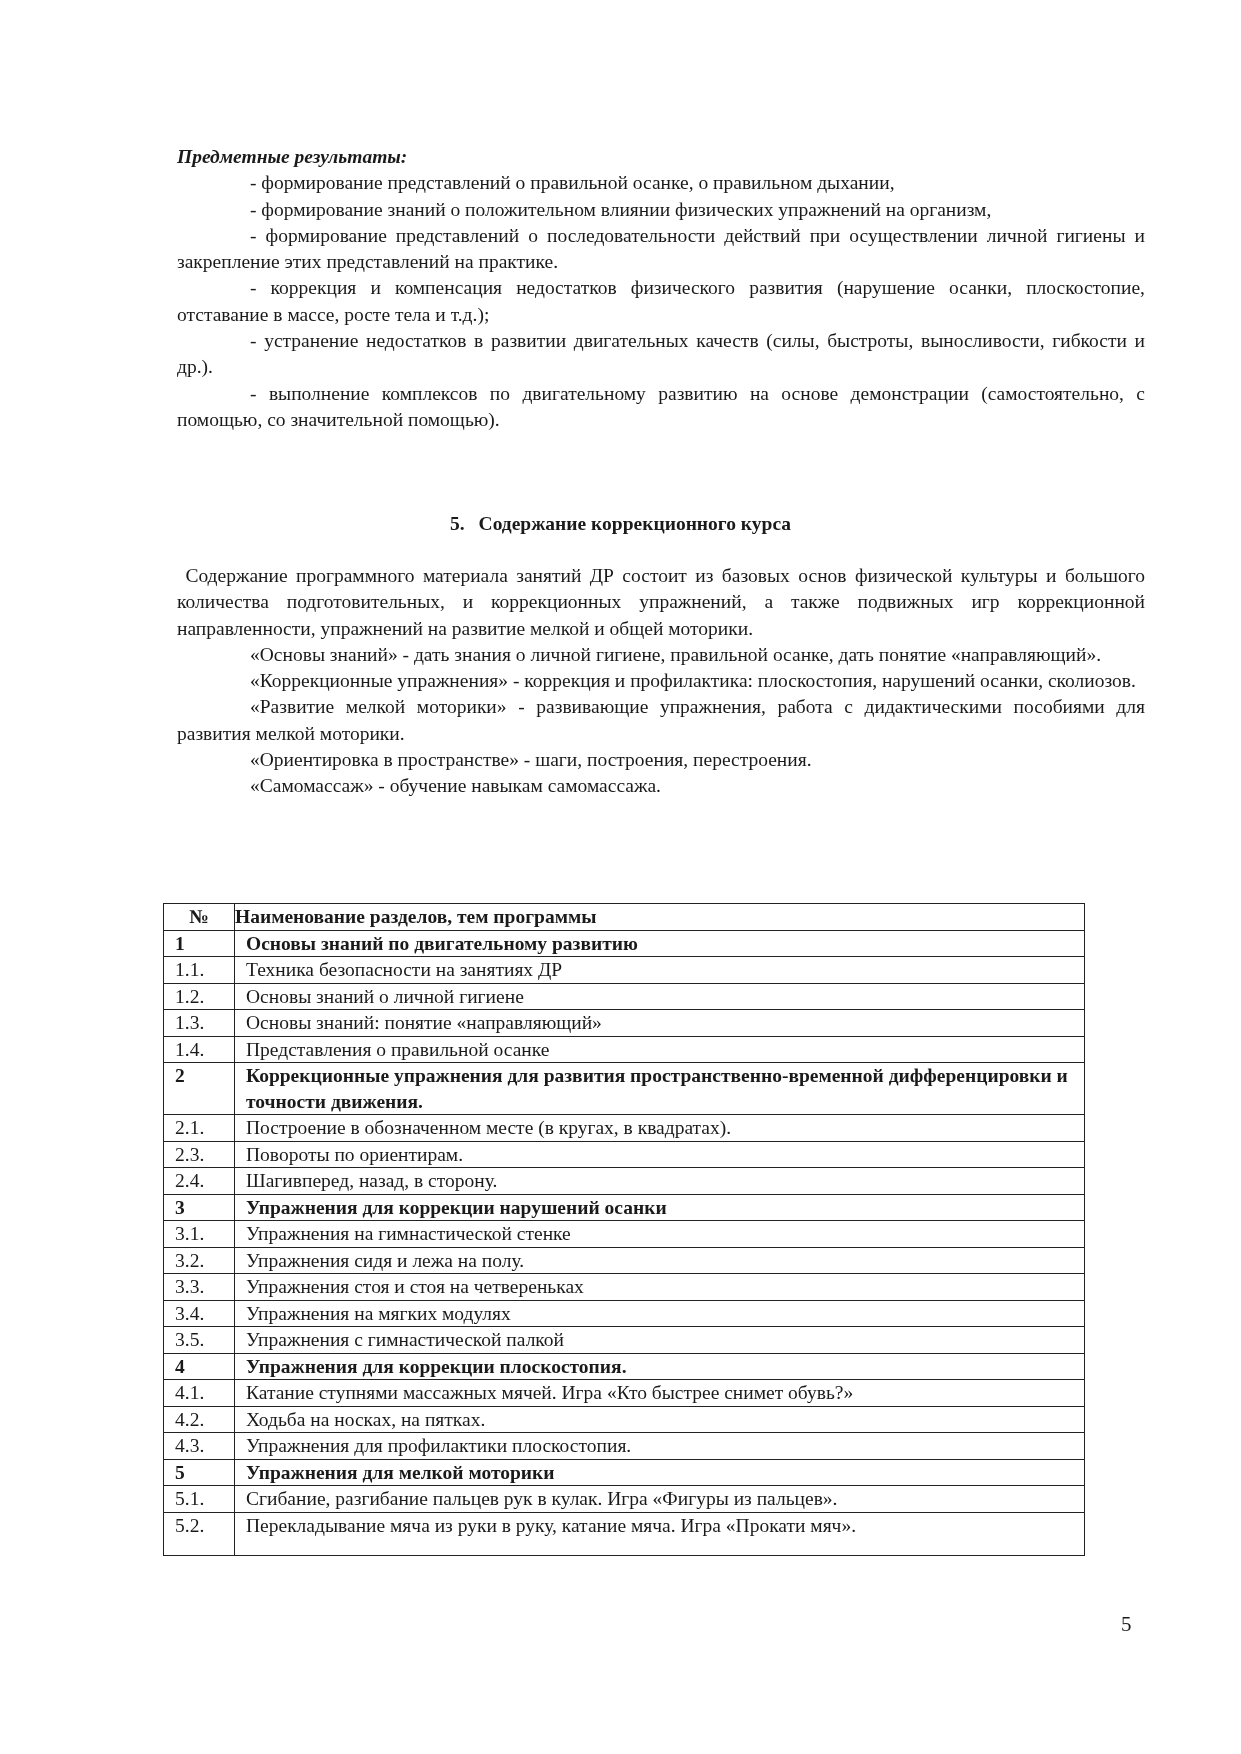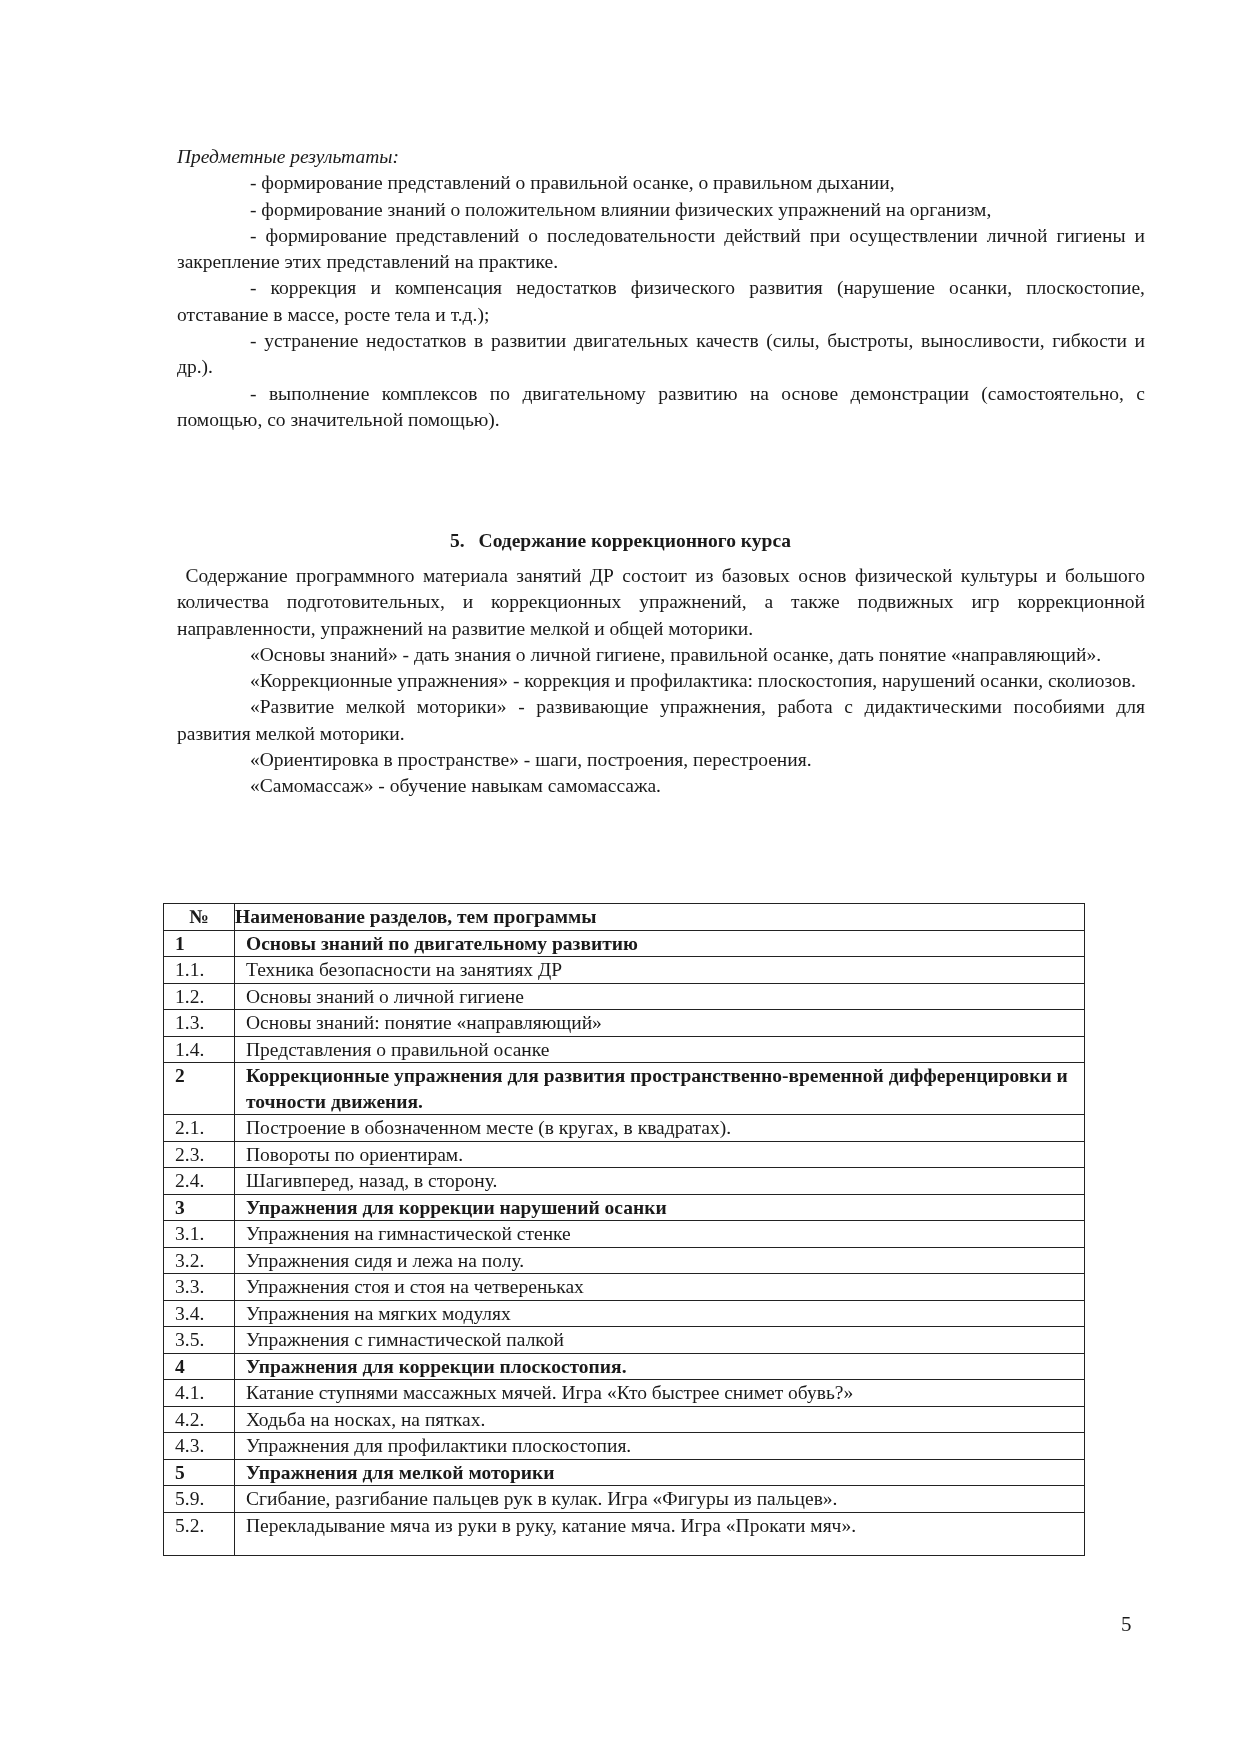--- a/index.html
+++ b/index.html
@@ -7,23 +7,23 @@
     width: 1241px; height: 1754px; position: relative; overflow: hidden;
     font-family: "Liberation Serif", serif; color: #1a1a1a;
   }
   .page { position: absolute; left: 0; top: 0; width: 1241px; height: 1754px; }
   .text-block {
     position: absolute; left: 177px; width: 968px;
     font-size: 19.5px; line-height: 26.3px; text-align: justify;
   }
   .para { margin: 0; }
   .para.indent { text-indent: 73px; }
-  .heading-italic { font-style: italic; font-weight: normal; margin: 0; }
+  .heading-italic { font-style: italic; font-weight: bold; margin: 0; }
   .section-title {
-    position: absolute; left: 0; width: 1241px; top: 528px;
+    position: absolute; left: 0; width: 1241px; top: 511px;
     text-align: center; font-weight: bold; font-size: 19.5px; line-height: 26px;
   }
   .section-title .num { margin-right: 14px; }
   table.program {
     position: absolute; left: 163px; top: 903px; width: 922px;
     border-collapse: collapse; font-size: 19.5px;
   }
   table.program td, table.program th {
     border: 1.3px solid #222; padding: 0 0 0 11px; line-height: 25.5px;
     vertical-align: top; text-align: left; font-weight: normal;
@@ -147,21 +147,21 @@
         </tr>
         <tr>
           <td class="c-num">4.3.</td>
           <td>Упражнения для профилактики плоскостопия.</td>
         </tr>
         <tr class="section">
           <td class="c-num">5</td>
           <td>Упражнения для мелкой моторики</td>
         </tr>
         <tr>
-          <td class="c-num">5.9.</td>
+          <td class="c-num">5.1.</td>
           <td>Сгибание, разгибание пальцев рук в кулак. Игра «Фигуры из пальцев».</td>
         </tr>
         <tr class="last">
           <td class="c-num">5.2.</td>
           <td>Перекладывание мяча из руки в руку, катание мяча. Игра «Прокати мяч».</td>
         </tr>
       </tbody>
   </table>
 
   <div class="page-number">5</div>

